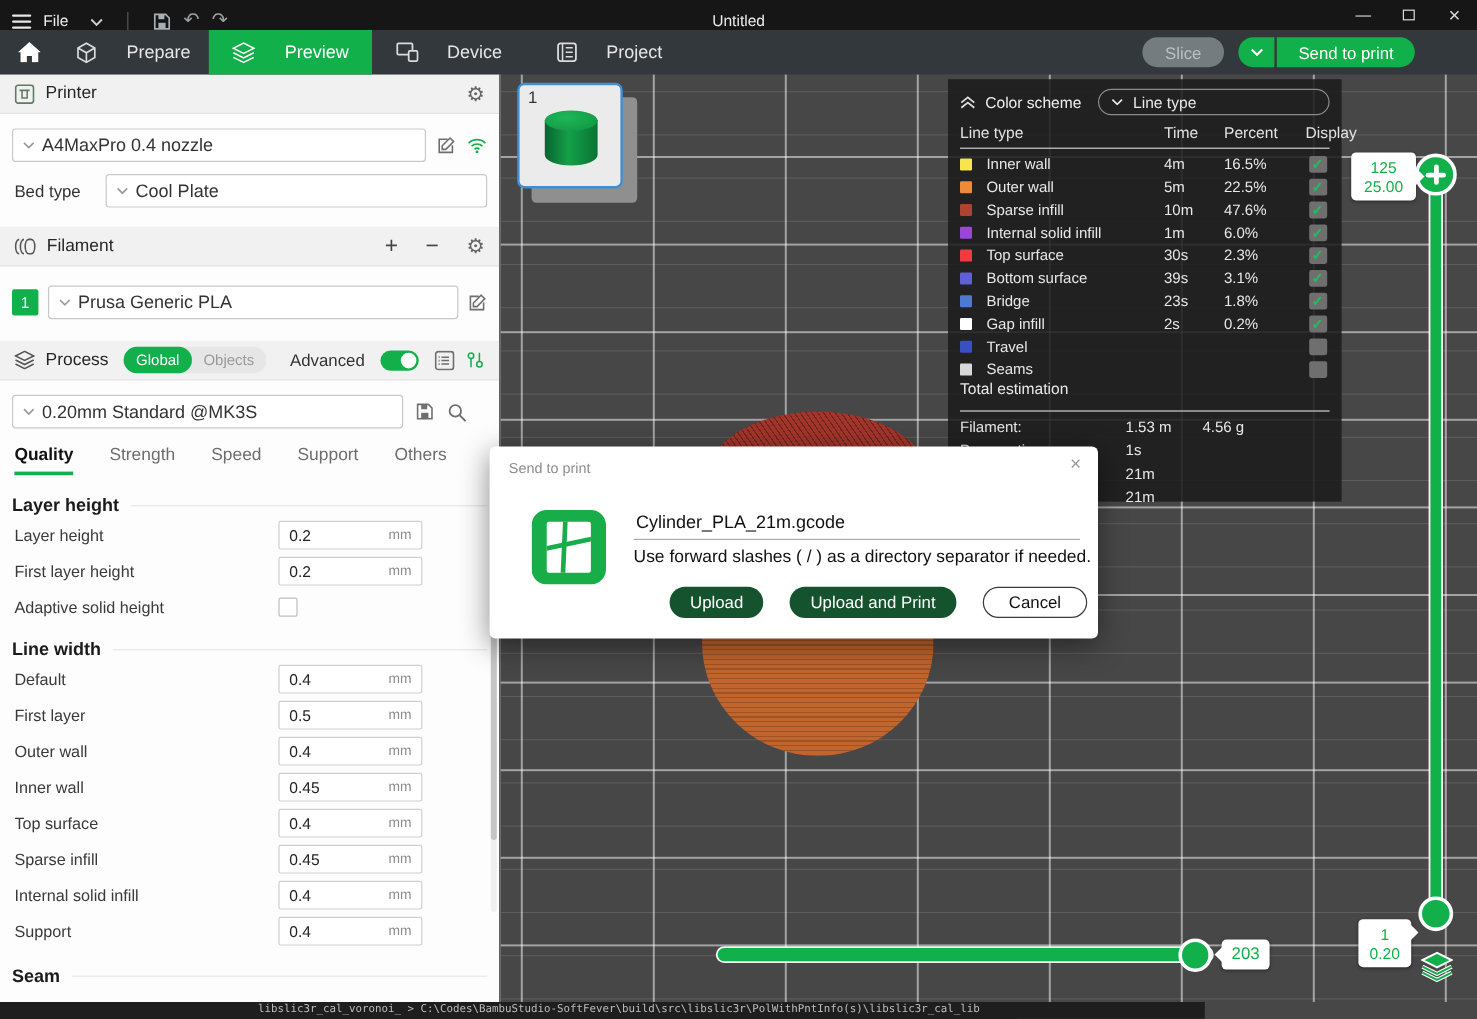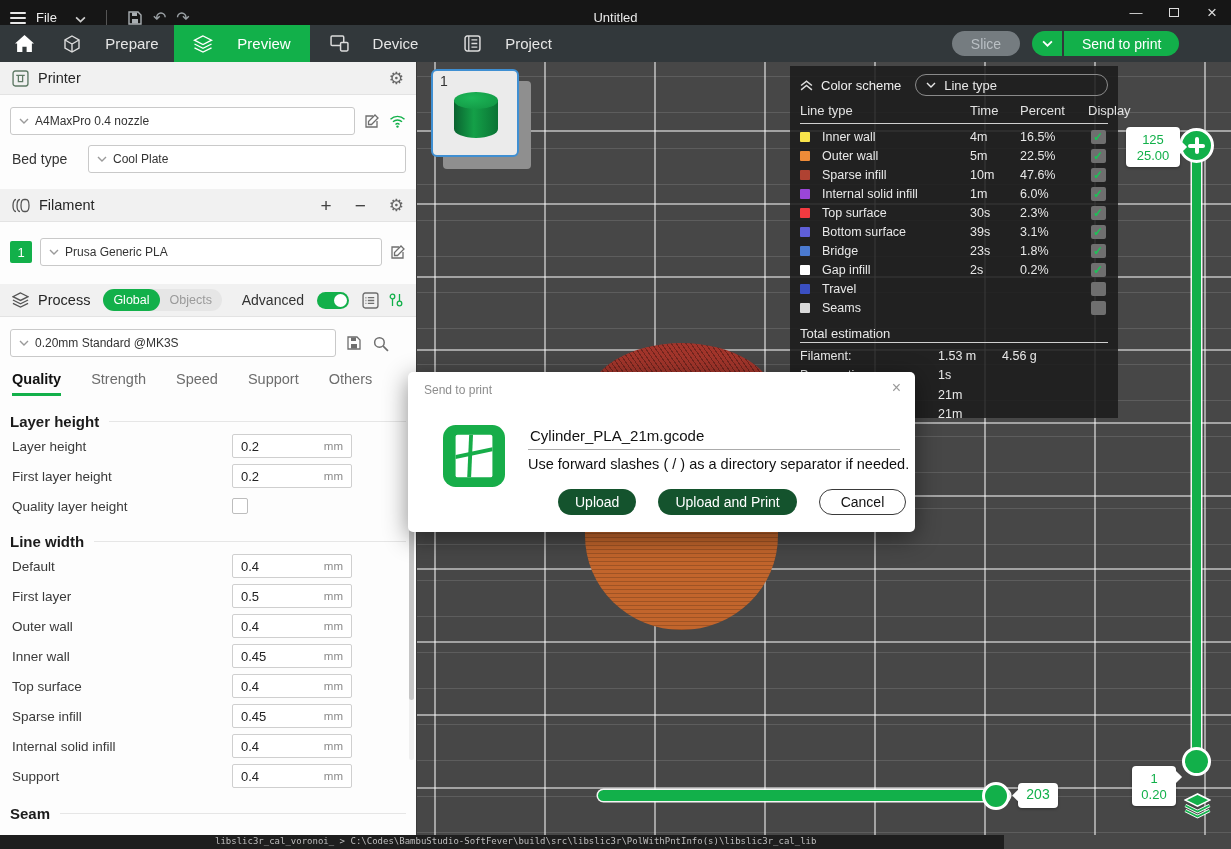--- a/index.html
+++ b/index.html
@@ -37,21 +37,21 @@
 
   
   .left-panel { position:absolute; left:0; top:62px; width:417px; height:773px; background:#fdfdfd; overflow:hidden; z-index:5; border-right:1px solid #3a3a3a; }
   .sec-header { height:33px; background:#f1f1f1; border-bottom:1px solid #e3e3e3; display:flex; align-items:center; gap:9px; padding:13px 12px; }
   .sec-header .hdr-label { font-size:14.5px; color:#262626; }
   .sec-header .spacer { flex:1; }
   .hdr-icon { color:#5f7a66; display:flex; }
   .gear { font-size:17px; color:#666; cursor:pointer; line-height:1; }
   .pm { font-size:19px; color:#444; cursor:pointer; line-height:1; margin-right:14px; }
   .row { display:flex; align-items:center; padding:0 10px; }
-  .select { height:28px; border:1px solid #c9c9c9; border-radius:3px; background:#fff; display:flex; align-items:center; gap:6px; padding:0 8px; font-size:12px; color:#333; cursor:pointer; flex:1; }
+  .select { height:28px; border:1px solid #c9c9c9; border-radius:3px; background:#fff; display:flex; align-items:center; gap:6px; padding:0 8px; font-size:15px; color:#333; cursor:pointer; flex:1; }
   .select .chev { color:#9a9a9a; display:flex; }
   .mini-icon { color:#6e6e6e; display:flex; cursor:pointer; }
   .preset-row { margin-top:12px; gap:9px; }
   .bed-row { margin-top:10px; gap:12px; padding-left:12px; }
   .bed-label { font-size:14px; color:#333; width:64px; }
   .filament-row { margin-top:16px; gap:8px; }
   .slot-badge { width:22px; height:22px; background:#12b04a; color:#fff; font-size:13px; display:flex; align-items:center; justify-content:center; border-radius:2px; }
   .mt16 { margin-top:16px; }
   .mt18 { margin-top:18px; }
   .scope-pill { display:flex; align-items:center; background:#e6e6e6; border-radius:12px; height:22px; margin-left:4px; cursor:pointer; }
@@ -108,21 +108,21 @@
   .lg-head-label { font-size:13px; color:#eee; white-space:nowrap; }
   .lg-select { flex:1; height:22px; border:1px solid #8a8a8a; border-radius:12px; display:flex; align-items:center; gap:8px; padding:0 10px; font-size:13px; cursor:pointer; margin-left:6px; }
   .lg-cols { display:grid; grid-template-columns:170px 50px 68px 1fr; align-items:center; height:24px; font-size:13px; color:#e2e2e2; }
   .lg-cols .c-disp { text-align:center; }
   .lg-divider { height:1px; background:#cfcfcf; margin:1px 0 3px 0; }
   .lg-row { display:grid; grid-template-columns:22px 148px 50px 68px 1fr; align-items:center; height:19px; font-size:12.5px; }
   .sw { width:10px; height:10px; border-radius:1px; }
   .cbwrap { display:flex; justify-content:center; }
   .cb { width:15px; height:14px; background:#6f6f6f; border-radius:2px; display:flex; align-items:center; justify-content:center; cursor:pointer; }
   .cbmark { color:#1dc257; font-size:12px; font-weight:bold; line-height:1; }
-  .lg-total { font-size:13px; height:24px; display:flex; align-items:flex-end; padding-bottom:0; }
+  .lg-total { font-size:13px; height:24px; display:flex; align-items:flex-end; padding-bottom:10px; }
   .est-row { display:grid; grid-template-columns:138px 64px 1fr; align-items:center; height:19.5px; font-size:12.5px; }
 
   
   .vtrack { position:absolute; left:1192px; top:146px; width:9px; height:616px; background:#12b04a; box-shadow:0 0 0 1.5px rgba(255,255,255,0.95); border-radius:2px; z-index:3; cursor:pointer; }
   .vhandle-top { position:absolute; left:1179px; top:128px; width:35px; height:35px; background:#12b04a; border:3px solid #fff; border-radius:50%; z-index:4; cursor:grab; }
   .vhandle-top::before { content:""; position:absolute; left:6px; top:12.5px; width:17px; height:4px; background:#fff; border-radius:2px; }
   .vhandle-top::after { content:""; position:absolute; left:12.5px; top:6px; width:4px; height:17px; background:#fff; border-radius:2px; }
   .vhandle-bottom { position:absolute; left:1182px; top:747px; width:29px; height:29px; background:#12b04a; border:3px solid #fff; border-radius:50%; z-index:4; cursor:grab; }
   .tip { position:absolute; background:#fff; border-radius:4px; color:#12b04a; text-align:center; z-index:4; box-shadow:0 1px 3px rgba(0,0,0,0.35); }
   .tip div { line-height:1.25; }
@@ -390,21 +390,21 @@
     </span>
   </div>
   <div class="srow">
     <span class="slabel">First layer height</span>
     <span class="sinput">
       <span class="sval">0.2</span>
       <span class="sunit">mm</span>
     </span>
   </div>
   <div class="srow">
-    <span class="slabel">Quality layer height</span>
+    <span class="slabel">Adaptive solid height</span>
     <span class="checkbox"></span>
   </div>
 
   <div class="sec-title" style="margin-top:10px;">
     <span>Line width</span>
       <i></i>
   </div>
 
   <div class="srow">
     <span class="slabel">Default</span>

